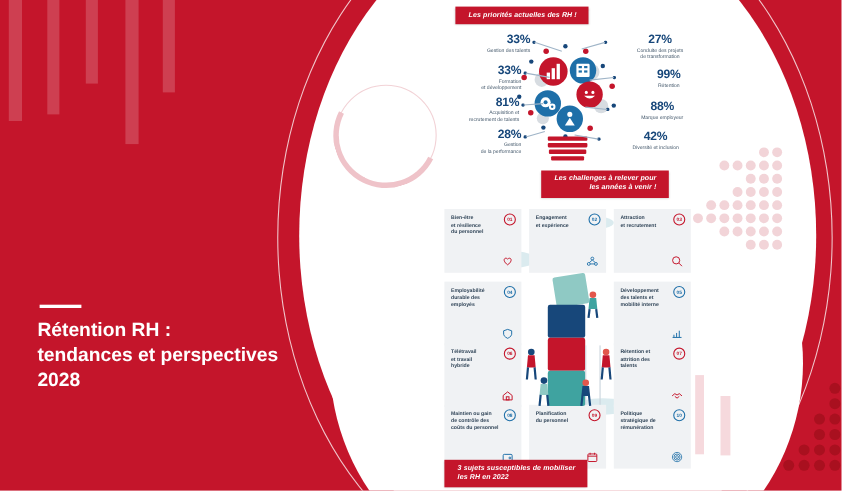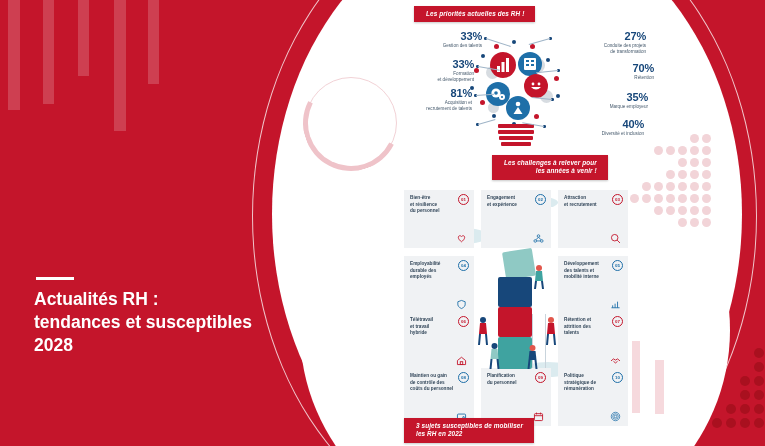--- a/index.html
+++ b/index.html
@@ -67,21 +67,21 @@
   }
   .banner.b1 { left:18px; top:6px; }
   .banner.b2 { left:96px; top:155px; text-align:right; }
   .banner.b3 { left:8px; top:418px; }
 
   
   .pct { position:absolute; color:#17477A; }
   .pct .num { font-size:11px; font-weight:bold; letter-spacing:-.2px; }
   .pct .cap { font-size:4.6px; line-height:1.35; color:#44586B; margin-top:1px; }
   .pct.left { text-align:right; }
-  .pct.right { text-align:right; }
+  .pct.right { text-align:center; }
   .lead { position:absolute; background:#9FB4C7; height:1px; }
   .nub { position:absolute; width:2.6px; height:2.6px; border-radius:50%; background:#17477A; }
 
   
   .bulb { position:absolute; left:72px; top:38px; width:96px; height:110px; }
   .bcirc { position:absolute; border-radius:50%; }
   .base-stripe { position:absolute; background:#C4152B; border-radius:1px; }
 
   
   .grid { position:absolute; left:8px; top:190px; width:224px; }
@@ -191,22 +191,22 @@
       <div class="dot" style="left: 754px; top: 418px; width: 10px; height: 10px; background: rgb(169, 16, 31);"></div>
     </div>
 
   <div class="pbar" style="left:632px;top:341px;width:8px;height:72px;"></div>
   <div class="pbar" style="left:655px;top:360px;width:9px;height:54px;"></div>
   <div class="pbar" style="left:601px;top:322px;width:7px;height:92px;opacity:.55;"></div>
 
   <div class="title-block">
     <div class="title-rule"></div>
     <div class="title-sub">
-      <div>Actualités RH :</div>
-      <div>tendances et susceptibles</div>
+      <div>Rétention RH :</div>
+      <div>tendances et perspectives</div>
       <div>2028</div>
     </div>
   </div>
 
   <div class="info">
 
     <div class="banner b1">
       <span>Les priorités actuelles des RH !</span>
     </div>
 
@@ -309,55 +309,62 @@
     <div class="pct left" style="left:-26px;top:87px;width:102px;">
       <div class="num">81%</div>
       <div class="cap">
         <div>Acquisition et</div>
         <div>recrutement de talents</div>
       </div>
     </div>
     <div class="nub" style="left:78px;top:94px;"></div>
     <div class="lead" style="left:80px;top:95px;width:18px;transform:rotate(-4deg);transform-origin:left center;"></div>
 
+    <div class="pct left" style="left:-18px;top:116px;width:96px;">
+      <div class="num">28%</div>
+      <div class="cap">
+        <div>Gestion</div>
+        <div>de la performance</div>
+      </div>
+    </div>
     <div class="nub" style="left:80px;top:123px;"></div>
     <div class="lead" style="left:82px;top:124px;width:18px;transform:rotate(-16deg);transform-origin:left center;"></div>
 
     <div class="pct right" style="left:158px;top:30px;width:92px;">
       <div class="num">27%</div>
       <div class="cap">
         <div>Conduite des projets</div>
         <div>de transformation</div>
       </div>
     </div>
     <div class="nub" style="left:153px;top:37px;"></div>
     <div class="lead" style="left:132px;top:38px;width:22px;transform:rotate(-16deg);transform-origin:right center;"></div>
 
     <div class="pct right" style="left:166px;top:62px;width:92px;">
-      <div class="num">70%</div>
+      <div class="num">99%</div>
       <div class="cap">
         <div>Rétention</div>
         <div></div>
       </div>
     </div>
     <div class="nub" style="left:161px;top:69px;"></div>
     <div class="lead" style="left:140px;top:70px;width:22px;transform:rotate(-6deg);transform-origin:right center;"></div>
 
     <div class="pct right" style="left:160px;top:91px;width:92px;">
-      <div class="num">35%</div>
+      <div class="num">88%</div>
       <div class="cap">
         <div>Marque employeur</div>
         <div></div>
       </div>
     </div>
     <div class="nub" style="left:155px;top:98px;"></div>
     <div class="lead" style="left:136px;top:99px;width:20px;transform:rotate(6deg);transform-origin:right center;"></div>
 
     <div class="pct right" style="left:152px;top:118px;width:96px;">
-      <div class="num">40%</div>
+      <div class="num">42%</div>
       <div class="cap">
         <div>Diversité et inclusion</div>
         <div></div>
       </div>
     </div>
     <div class="nub" style="left:147px;top:125px;"></div>
     <div class="lead" style="left:126px;top:126px;width:22px;transform:rotate(10deg);transform-origin:right center;"></div>
 
     <div class="banner b2">
       <div>Les challenges à relever pour</div>

